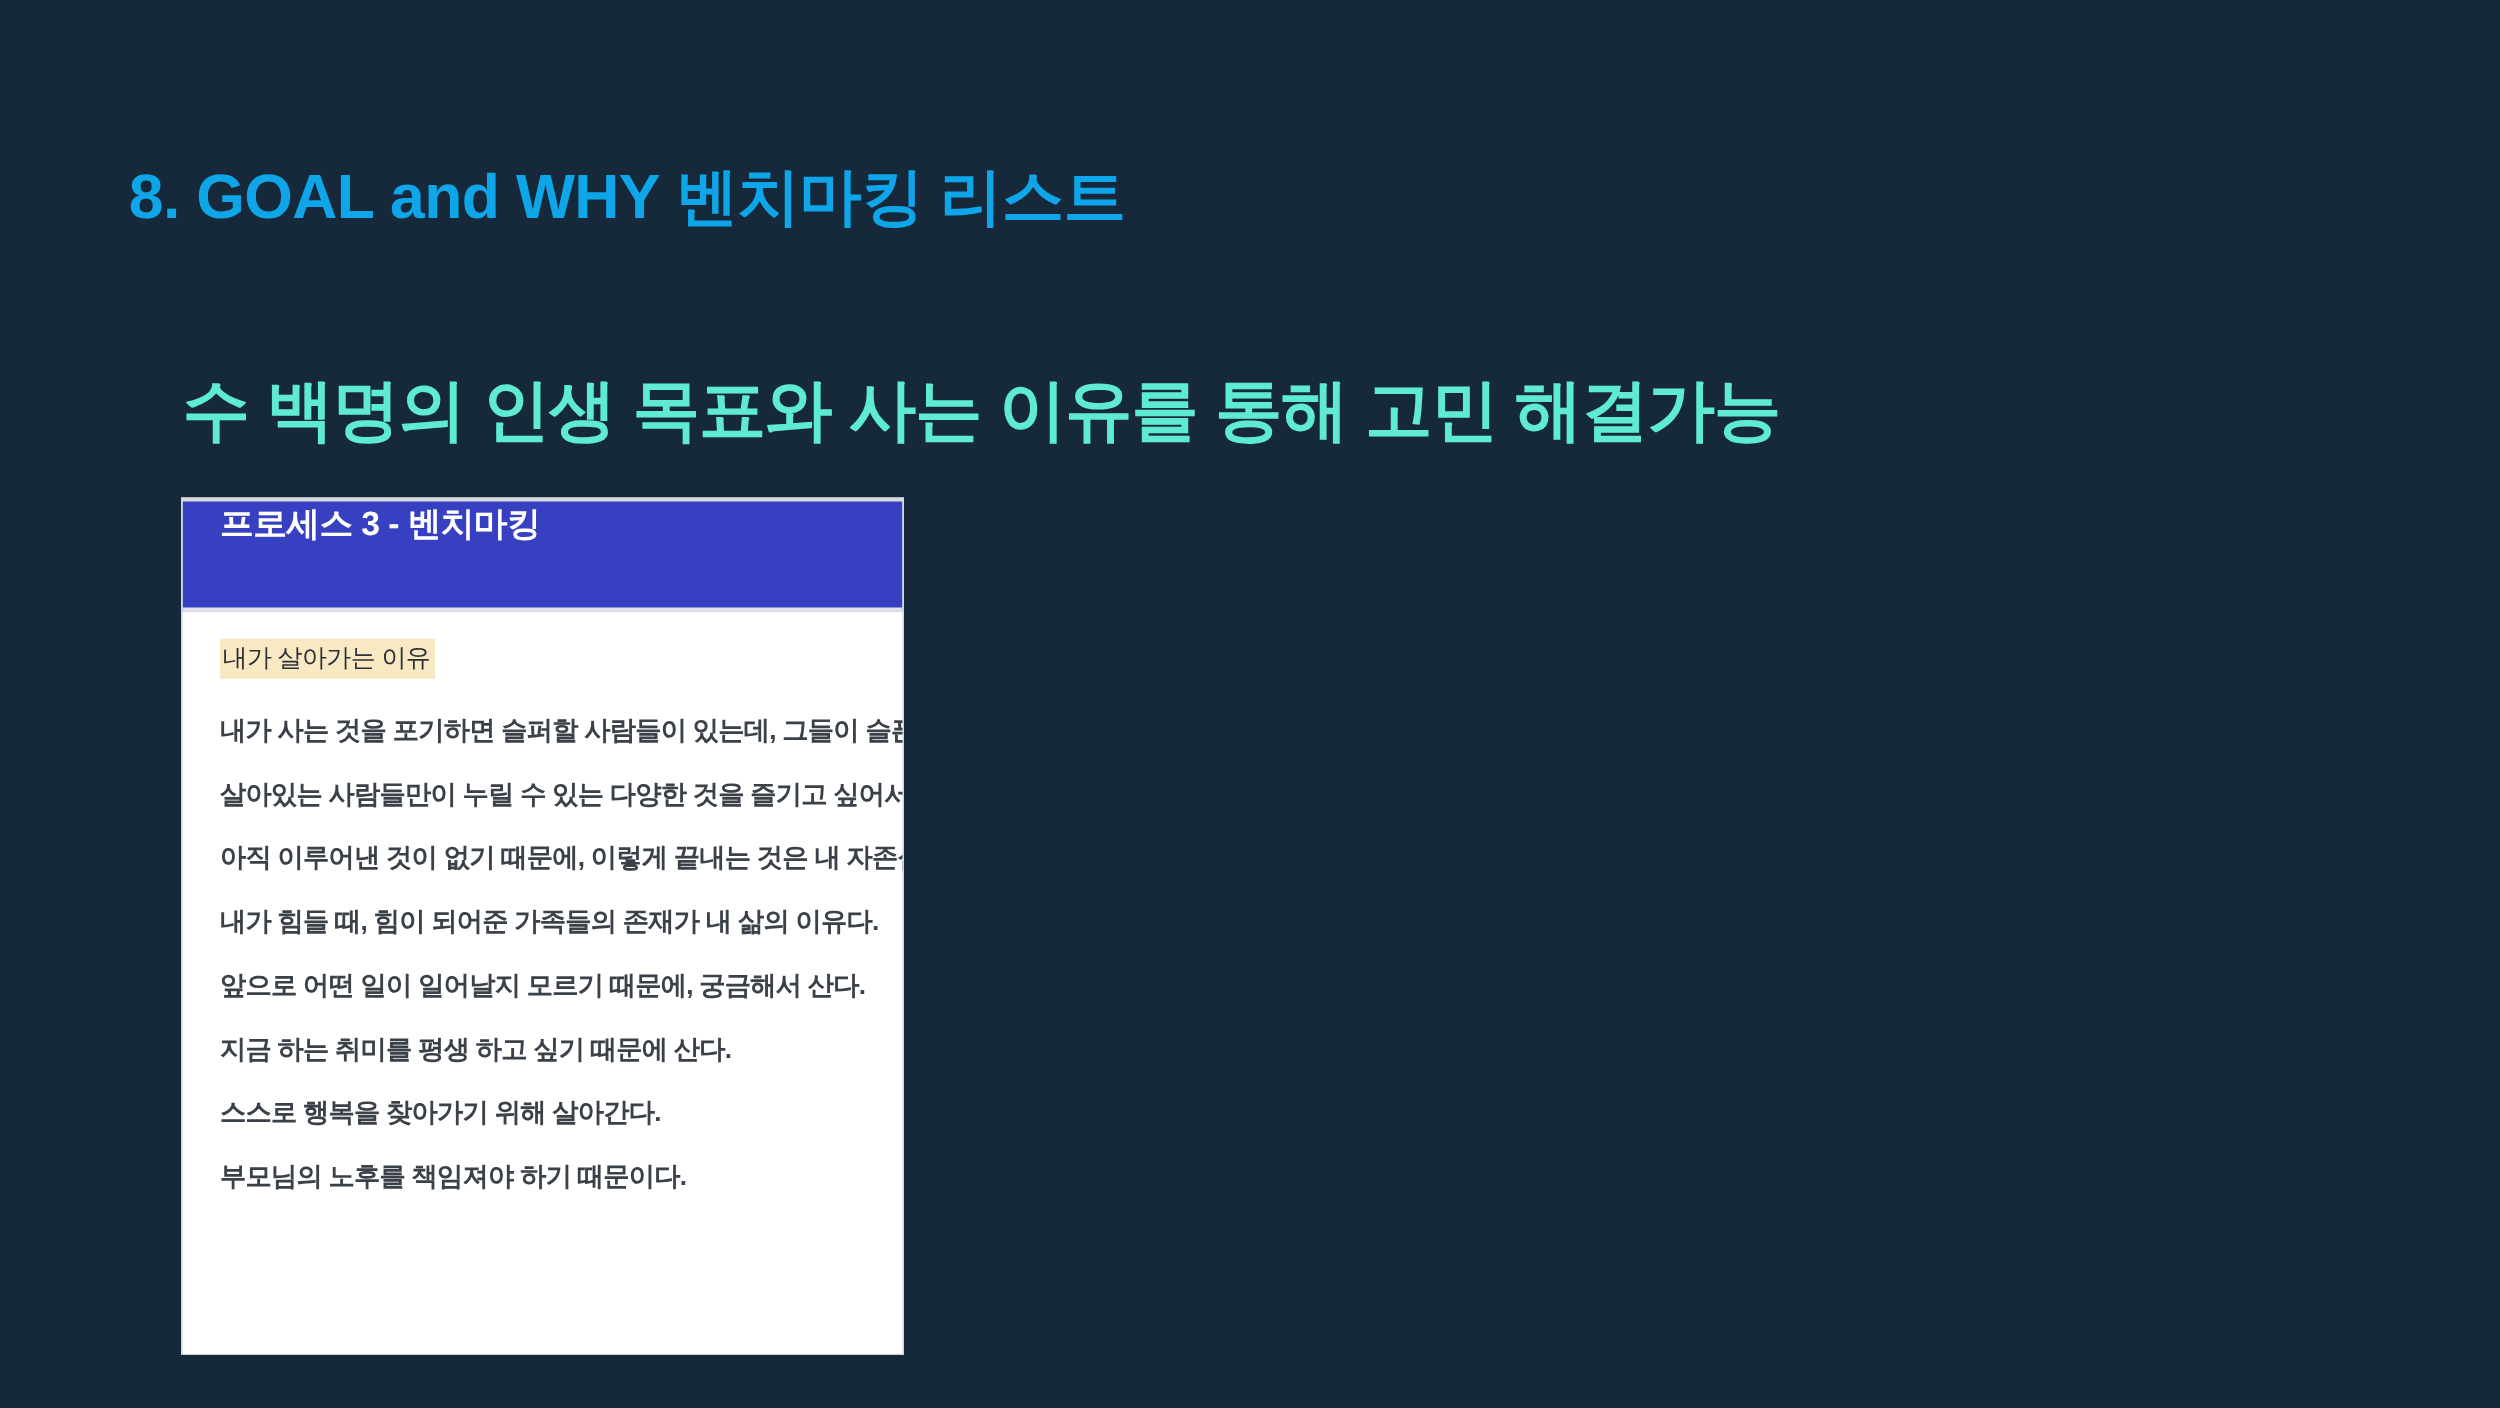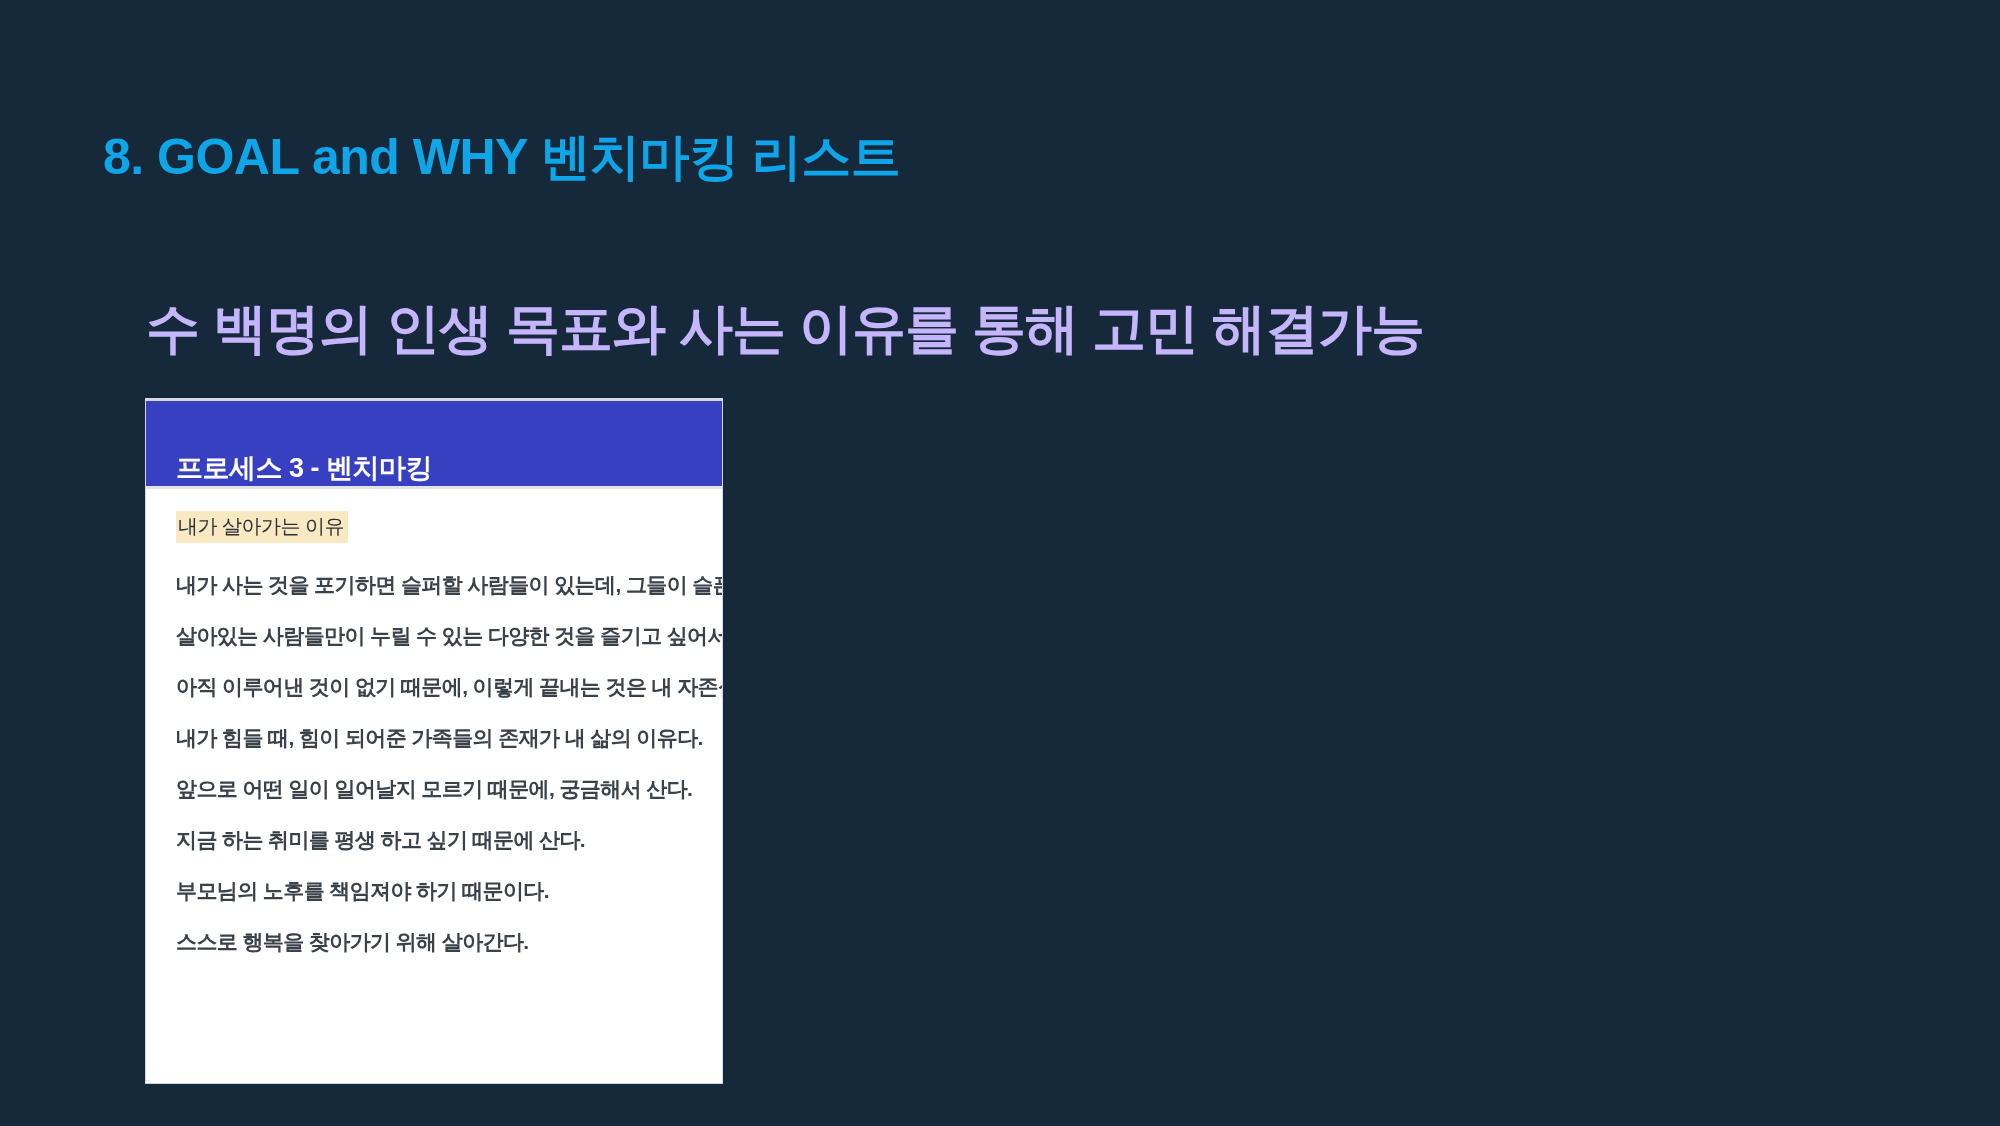--- a/index.html
+++ b/index.html
@@ -35,21 +35,21 @@
     line-height: 1.1;
   }
 
   .slide-subtitle {
     position: absolute;
     left: 146px;
     top: 254px;
     font-size: 54px;
     font-weight: 700;
     letter-spacing: -1px;
-    color: #c4b5fd;
+    color: #5eead4;
     white-space: nowrap;
     line-height: 1.1;
   }
 
   
   .card {
     position: absolute;
     left: 145px;
     top: 398px;
     width: 578px;
@@ -60,21 +60,21 @@
     border-left: 1px solid #d7d9de;
     border-right: 1px solid #d7d9de;
     border-bottom: 1px solid #cfd2d8;
     box-sizing: border-box;
   }
 
   .card-header {
     height: 88px;
     background: #3740c0;
     display: flex;
-    align-items: flex-end;
+    align-items: flex-start;
     padding: 0 0 0 30px;
     box-sizing: border-box;
     border-bottom: 3px solid #e2e3e8;
   }
 
   .card-header-title {
     color: #ffffff;
     font-size: 27px;
     font-weight: 700;
     letter-spacing: -0.5px;
@@ -137,20 +137,20 @@
         <span class="section-heading">내가 살아가는 이유</span>
       </div>
 
       <ul class="reason-list">
         <li class="reason-item">내가 사는 것을 포기하면 슬퍼할 사람들이 있는데, 그들이 슬픈 것이</li>
         <li class="reason-item">살아있는 사람들만이 누릴 수 있는 다양한 것을 즐기고 싶어서 산다</li>
         <li class="reason-item">아직 이루어낸 것이 없기 때문에, 이렇게 끝내는 것은 내 자존심이 허</li>
         <li class="reason-item">내가 힘들 때, 힘이 되어준 가족들의 존재가 내 삶의 이유다.</li>
         <li class="reason-item">앞으로 어떤 일이 일어날지 모르기 때문에, 궁금해서 산다.</li>
         <li class="reason-item">지금 하는 취미를 평생 하고 싶기 때문에 산다.</li>
+        <li class="reason-item">스스로 행복을 찾아가기 위해 살아간다.</li>
         <li class="reason-item">부모님의 노후를 책임져야 하기 때문이다.</li>
-        <li class="reason-item">스스로 행복을 찾아가기 위해 살아간다.</li>
       </ul>
 
     </div>
   </div>
 
 </div>
 
 </body></html>

